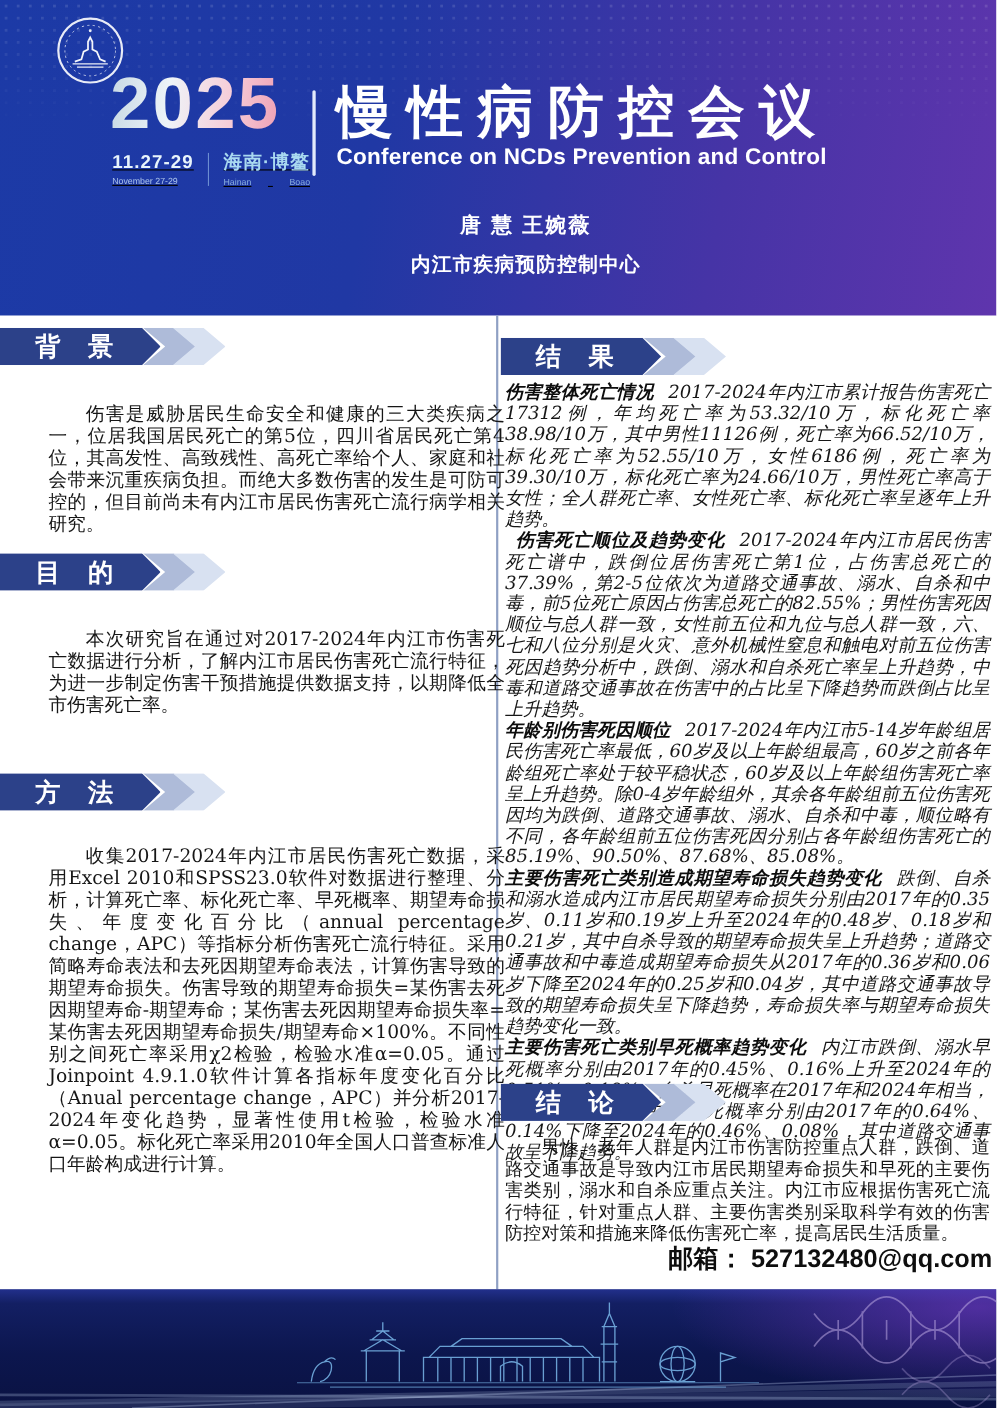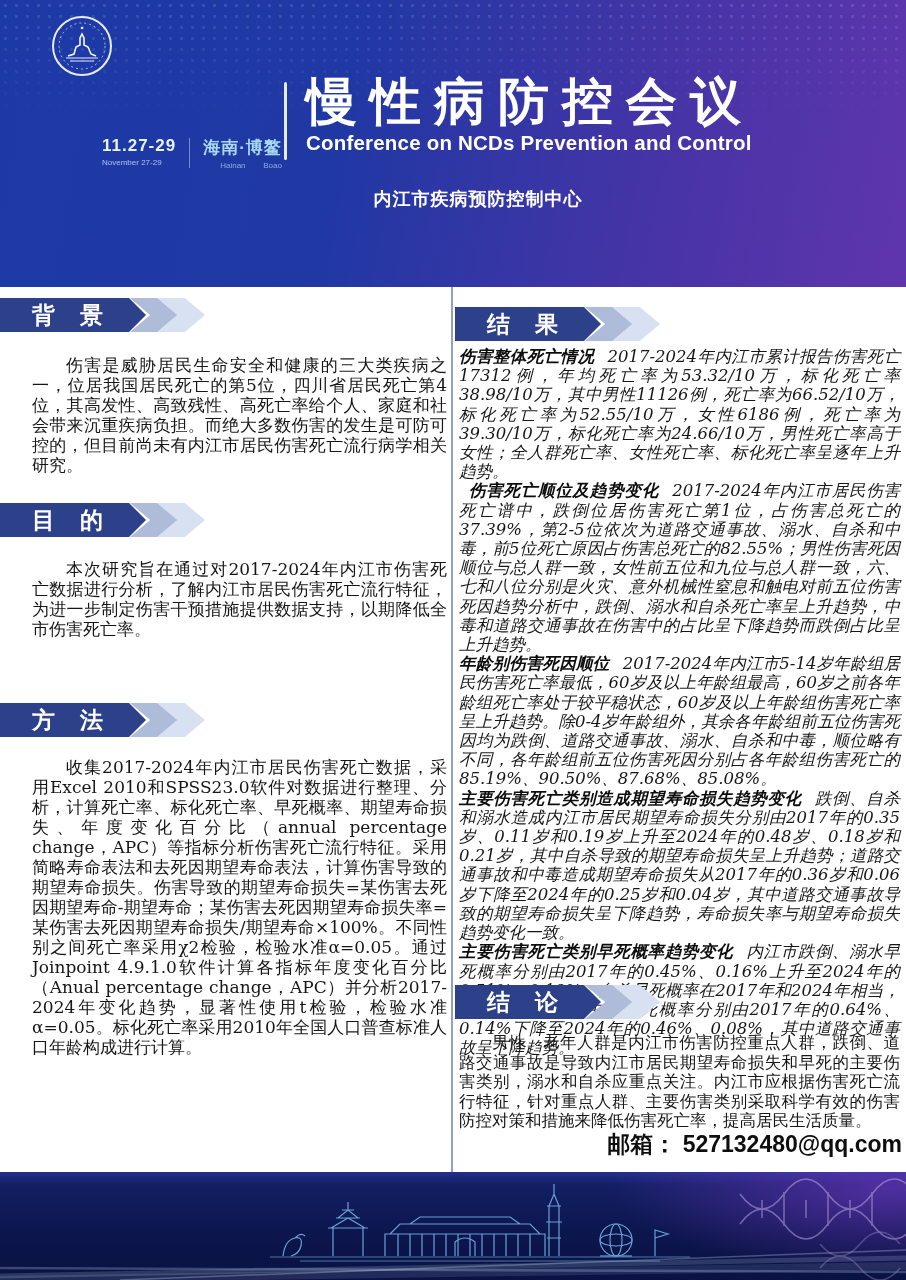--- a/index.html
+++ b/index.html
@@ -11,25 +11,25 @@
           background:linear-gradient(100deg,#1c3aa6 0%,#2038a4 38%,#4634a6 72%,#5f35ad 100%);}
   .dots{position:absolute;top:0;left:0;right:0;height:120px;
         background-image:radial-gradient(rgba(255,255,255,.13) 1.4px,transparent 1.6px);
         background-size:11px 11px;
         -webkit-mask-image:linear-gradient(to bottom,#000,transparent);
         mask-image:linear-gradient(to bottom,#000,transparent);}
   .seal{position:absolute;left:50px;top:14px;width:64px;height:64px;}
   .year{position:absolute;left:100px;top:60px;font-size:66px;font-weight:bold;line-height:1;
         background:linear-gradient(95deg,#c7d8e4 0%,#eef4f8 35%,#f6cdd8 70%,#ee9fb4 100%);
         -webkit-background-clip:text;background-clip:text;color:transparent;letter-spacing:2px;}
-  .logo-sub{position:absolute;left:102px;top:136px;display:flex;gap:13px;align-items:flex-start;}
+  .logo-sub{position:absolute;left:102px;top:136px;display:flex;gap:13px;align-items:center;text-decoration:underline;}
   .date{font-size:17px;font-weight:bold;color:#e8f4fb;letter-spacing:1px;}
   .date-en{font-size:8px;color:rgba(215,238,255,.75);margin-top:2px;}
   .loc{font-size:17px;font-weight:bold;color:#a9d9f0;letter-spacing:1px;}
-  .loc-en{font-size:8px;color:rgba(180,222,245,.7);margin-top:2px;display:flex;justify-content:space-between;margin-left:17px;}
+  .loc-en{font-size:8px;color:rgba(180,222,245,.7);margin-top:2px;display:flex;justify-content:space-between;}
   .vline-small{width:1px;height:30px;background:rgba(160,200,240,.6);margin-top:2px;}
   .vline-big{position:absolute;left:284px;top:82px;width:3px;height:78px;background:#e2eafb;border-radius:2px;}
   .conf-block{position:absolute;left:306px;top:74px;width:590px;color:#ffffff;}
   .conf-cn{font-size:51px;font-weight:900;letter-spacing:13px;line-height:1.1;white-space:nowrap;}
   .conf-en{font-size:20.5px;font-weight:bold;margin-top:1px;letter-spacing:.2px;white-space:nowrap;}
   .title-block{position:absolute;left:0;right:0;top:177px;text-align:center;padding-left:50px;color:#ffffff;}
   .poster-title{margin:0;font-size:26px;font-weight:bold;letter-spacing:.5px;}
   .authors{font-size:19px;font-weight:bold;margin-top:15px;letter-spacing:2px;}
   .affil{font-size:18px;font-weight:bold;margin-top:10px;letter-spacing:1px;}
 
@@ -45,21 +45,21 @@
           clip-path:polygon(0 0,calc(100% - 17px) 0,100% 50%,calc(100% - 17px) 100%,0 100%);
           font-weight:bold;font-size:23px;line-height:34px;padding-left:32px;box-sizing:border-box;
           letter-spacing:1px;white-space:nowrap;}
   .chev{position:absolute;top:0;height:34px;width:48px;
         clip-path:polygon(0 0,58% 0,100% 50%,58% 100%,0 100%,42% 50%);}
   .chev.mid{left:130px;background:#aebbd9;}
   .chev.light{left:157px;background:#d8e1f1;}
 
   .textblock{position:absolute;left:28px;width:415px;color:#161616;text-align:justify;
              font-family:"DejaVu Serif","Liberation Serif",serif;font-size:17px;line-height:20px;
-             text-indent:2em;margin:4px;}
+             text-indent:2em;margin:16px;}
   .res-flow{position:absolute;left:6px;top:60px;width:441px;color:#161616;text-align:justify;
             font-family:"DejaVu Serif","Liberation Serif",serif;font-size:16.5px;line-height:19.2px;}
   .rpara{margin:0;font-style:italic;}
   .rpara .lead{font-weight:bold;color:#0d0d0d;margin-right:.8em;}
   .concl-text{position:absolute;left:6px;top:746px;width:441px;color:#161616;text-align:justify;
               font-family:"DejaVu Serif","Liberation Serif",serif;font-size:16.5px;line-height:19.5px;
               text-indent:2em;margin:0;}
   .email-row{position:absolute;right:4px;top:842px;font-size:23px;font-weight:bold;color:#0e0e0e;
              font-family:"Liberation Sans",sans-serif;white-space:nowrap;}
 
@@ -81,20 +81,21 @@
     <div class="seal">
       <svg width="64" height="64" viewBox="0 0 64 64">
         <circle cx="32" cy="32" r="29" fill="none" stroke="#ffffff" stroke-width="2" opacity=".9"></circle>
         <circle cx="32" cy="32" r="23" fill="none" stroke="#ffffff" stroke-width=".8" stroke-dasharray="2 3" opacity=".8"></circle>
         <path d="M18 42 L24 40 L26 33 L30 31 L30 24 L32 20 L34 24 L34 31 L38 33 L41 40 L46 42" fill="none" stroke="#ffffff" stroke-width="1.6" opacity=".95"></path>
         <path d="M16 44 H48 M20 47 H44" stroke="#ffffff" stroke-width="1.2" opacity=".9"></path>
         <circle cx="32" cy="14" r="1.3" fill="#ffffff" opacity=".9"></circle>
       </svg>
     </div>
 
+    <div class="year">2025</div>
 
     <div class="logo-sub">
       <div>
         <div class="date">11.27-29</div>
         <div class="date-en">November 27-29</div>
       </div>
       <div class="vline-small"></div>
       <div>
         <div class="loc">海南·博鳌</div>
         <div class="loc-en"><span>Hainan</span>&nbsp;&nbsp;<span>Boao</span></div>
@@ -102,20 +103,21 @@
     </div>
 
     <div class="vline-big"></div>
 
     <div class="conf-block">
       <div class="conf-cn">慢性病防控会议</div>
       <div class="conf-en">Conference on NCDs Prevention and Control</div>
     </div>
 
     <div class="title-block">
+      <div class="authors">唐 慧 王婉薇</div>
       <div class="affil">内江市疾病预防控制中心</div>
     </div>
   </div>
 
   <div class="main">
     <div class="divider"></div>
 
     <div class="col left">
 
       <div class="banner-row" style="top:11px;">

